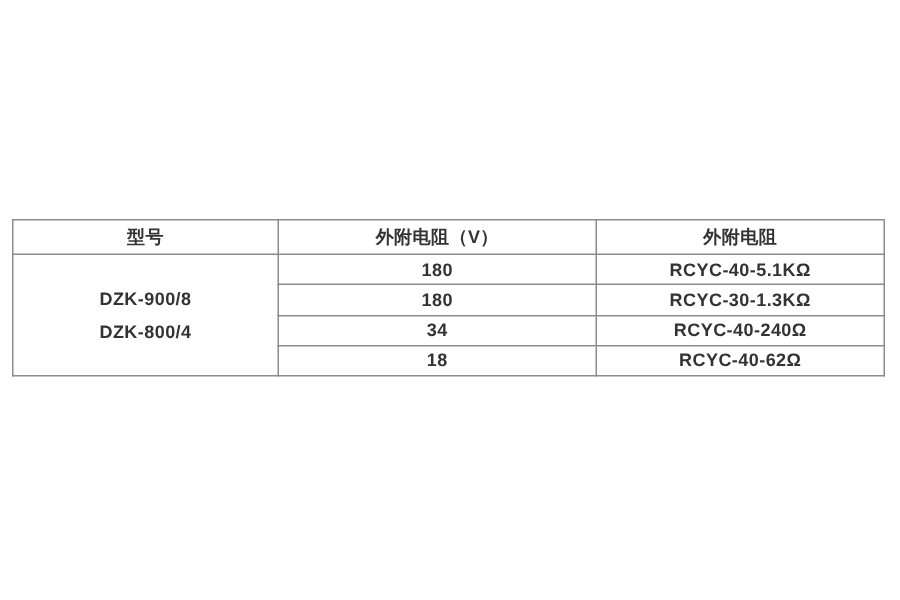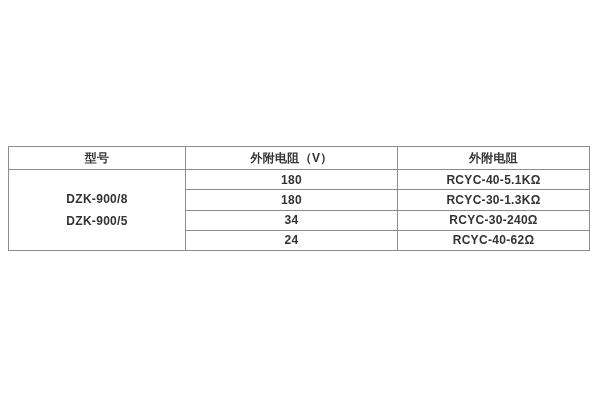--- a/index.html
+++ b/index.html
@@ -62,32 +62,32 @@
       <tr>
         <th>型号</th>
         <th>外附电阻（V）</th>
         <th>外附电阻</th>
       </tr>
     </thead>
     <tbody>
       <tr>
         <td rowspan="4" class="model-cell">
           <div class="model-line">DZK-900/8</div>
-          <div class="model-line">DZK-900/5</div>
+          <div class="model-line">DZK-800/4</div>
         </td>
         <td>180</td>
         <td>RCYC-40-5.1KΩ</td>
       </tr>
       <tr>
         <td>180</td>
         <td>RCYC-30-1.3KΩ</td>
       </tr>
       <tr>
         <td>34</td>
-        <td>RCYC-30-240Ω</td>
+        <td>RCYC-40-240Ω</td>
       </tr>
       <tr>
-        <td>24</td>
+        <td>18</td>
         <td>RCYC-40-62Ω</td>
       </tr>
     </tbody>
   </table>
 </div>
 
 </body></html>

